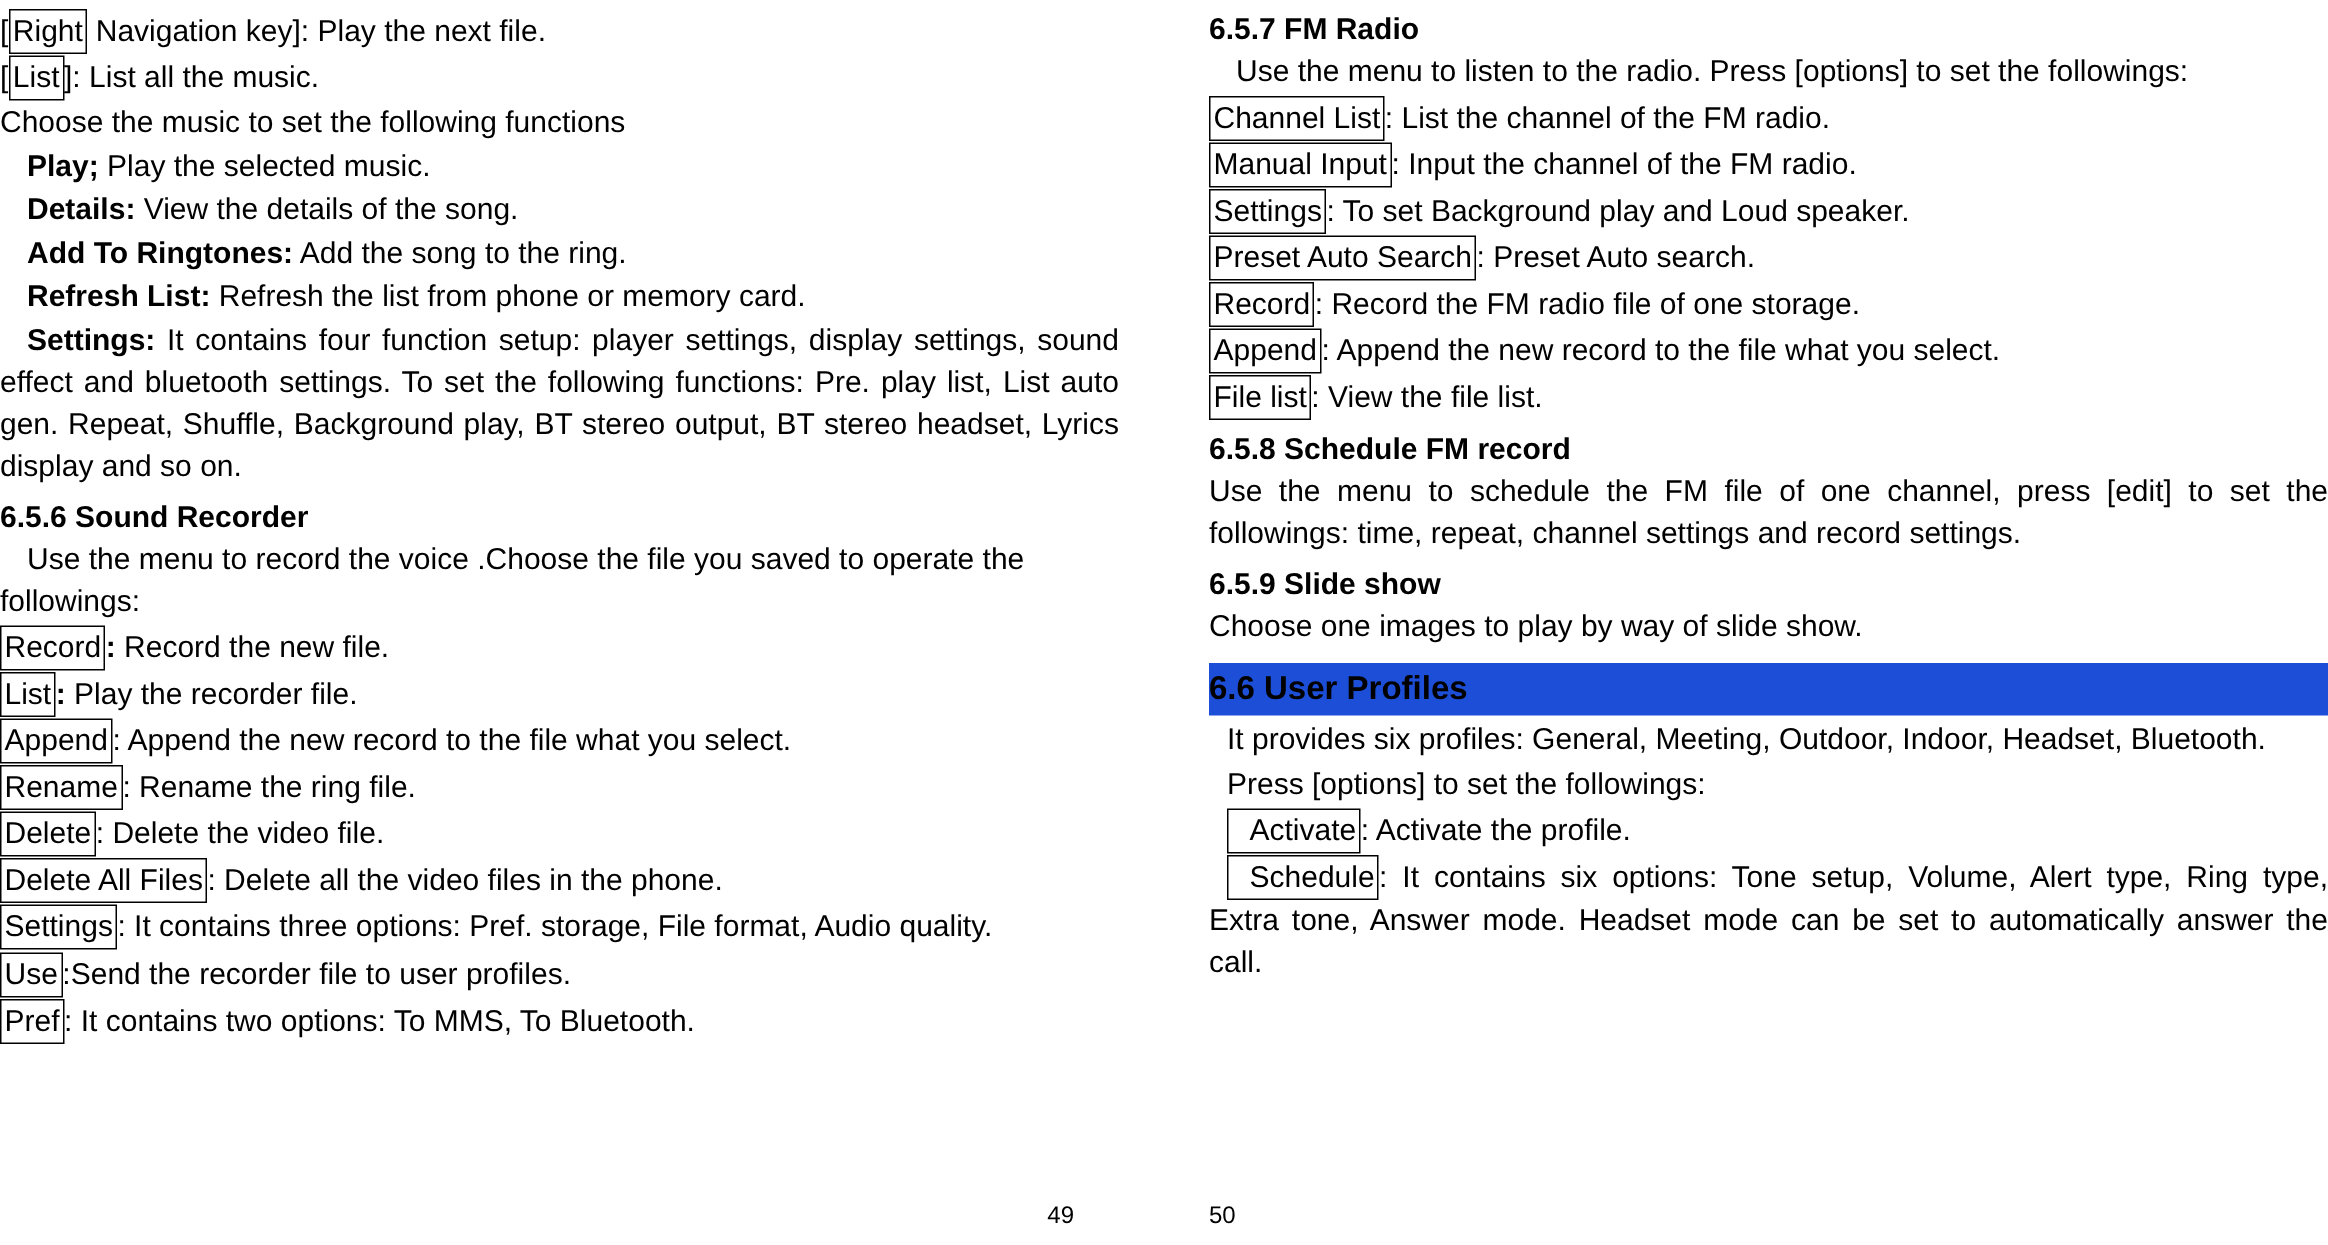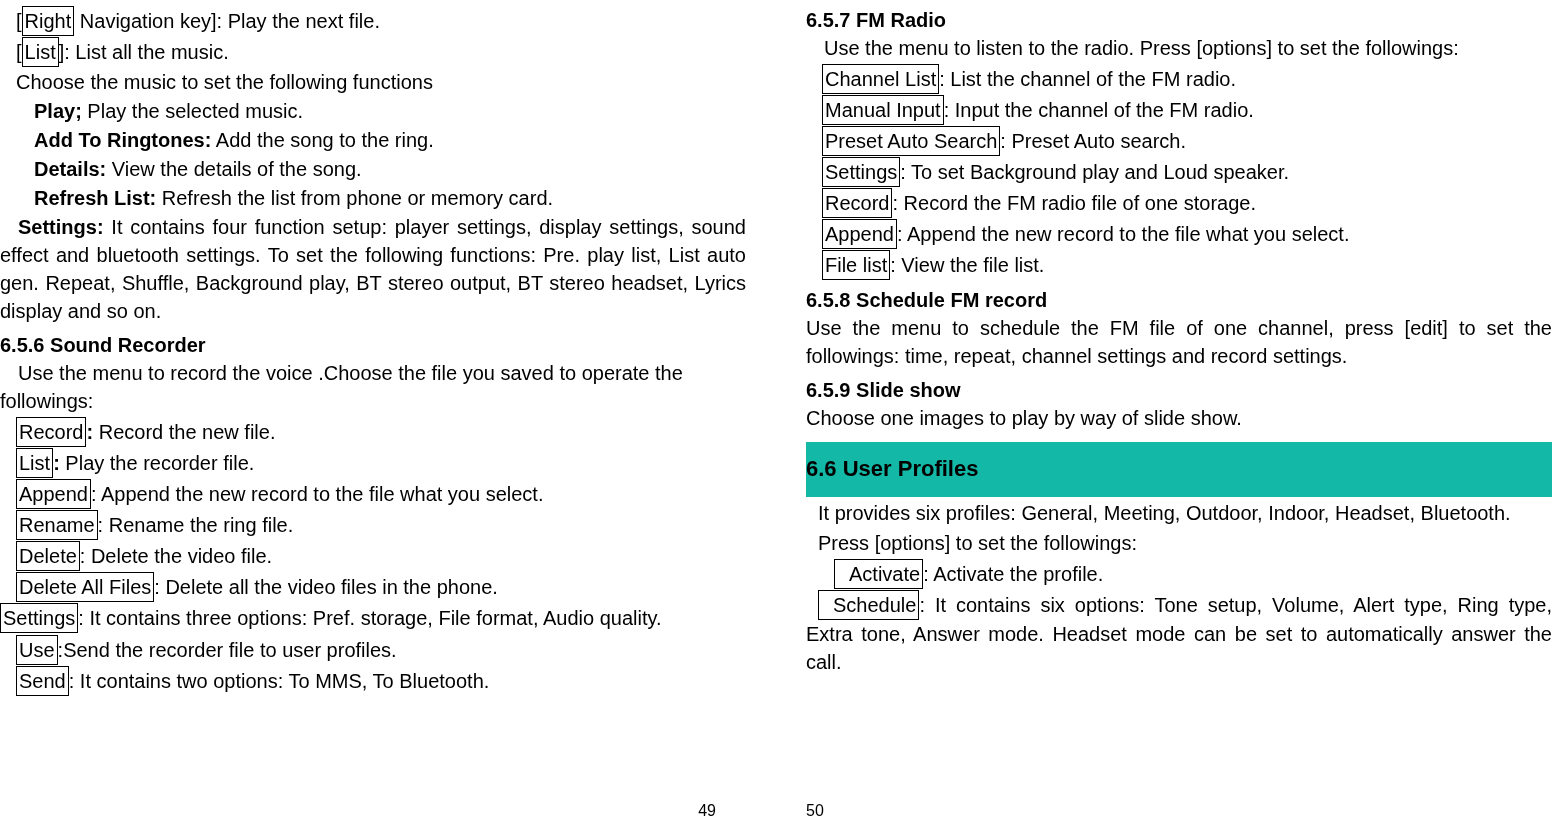--- a/index.html
+++ b/index.html
@@ -40,64 +40,63 @@
     }
     .boxed {
       border: 1px solid #000;
       padding: 0 2px;
       display: inline-block;
     }
     .heading-bold {
       font-weight: bold;
     }
     .section-header {
-      background: #14b8a6;
+      background: #1d4ed8;
       font-weight: bold;
       font-size: 22px;
-      padding: 12px 0;
+      padding: 2px 0;
       margin-top: 10px;
       margin-bottom: 2px;
     }
     .subheading {
       font-weight: bold;
       margin-top: 6px;
     }
     .para {
       margin-bottom: 2px;
     }
     .indent {
       text-indent: 18px;
     }
     .justify {
       text-align: justify;
     }
     .line {
       margin-bottom: 1px;
-      padding-left: 16px;
     }
   </style>
 </head>
 <body>
 
 <div class="page page-left">
   <div class="line">
     <span>[</span><span class="boxed">Right</span><span> Navigation key]: Play the next file.</span>
   </div>
   <div class="line">
     <span>[</span><span class="boxed">List</span><span>]: List all the music.</span>
   </div>
   <div class="line">Choose the music to set the following functions</div>
   <div class="line indent">
     <span class="heading-bold">Play;</span><span> Play the selected music.</span>
   </div>
   <div class="line indent">
-    <span class="heading-bold">Add To Ringtones:</span><span> Add the song to the ring.</span>
+    <span class="heading-bold">Details:</span><span> View the details of the song.</span>
   </div>
   <div class="line indent">
-    <span class="heading-bold">Details:</span><span> View the details of the song.</span>
+    <span class="heading-bold">Add To Ringtones:</span><span> Add the song to the ring.</span>
   </div>
   <div class="line indent">
     <span class="heading-bold">Refresh List:</span><span> Refresh the list from phone or memory card.</span>
   </div>
   <div class="para justify" style="text-indent:18px">
     <span class="heading-bold">Settings:</span><span> It contains four function setup: player settings, display settings, sound effect and bluetooth settings. To set the following functions: Pre. play list, List auto gen. Repeat, Shuffle, Background play, BT stereo output, BT stereo headset, Lyrics display and so on.</span>
   </div>
   <div class="subheading">6.5.6 Sound Recorder</div>
   <div class="para" style="text-indent:18px">Use the menu to record the voice .Choose the file you saved to operate the followings:</div>
   <div class="line">
@@ -118,39 +117,39 @@
   <div class="line">
     <span class="boxed">Delete All Files</span><span>: Delete all the video files in the phone.</span>
   </div>
   <div class="para justify">
     <span class="boxed">Settings</span><span>: It contains three options: Pref. storage, File format, Audio quality.</span>
   </div>
   <div class="line">
     <span class="boxed">Use</span><span>:Send the recorder file to user profiles.</span>
   </div>
   <div class="line">
-    <span class="boxed">Send</span><span>: It contains two options: To MMS, To Bluetooth.</span>
+    <span class="boxed">Pref</span><span>: It contains two options: To MMS, To Bluetooth.</span>
   </div>
   <div class="page-num">49</div>
 </div>
 
 <div class="page page-right">
   <div class="subheading" style="margin-top:0">6.5.7 FM Radio</div>
   <div class="para justify" style="text-indent:18px">Use the menu to listen to the radio. Press [options] to set the followings:</div>
   <div class="line">
     <span class="boxed">Channel List</span><span>: List the channel of the FM radio.</span>
   </div>
   <div class="line">
     <span class="boxed">Manual Input</span><span>: Input the channel of the FM radio.</span>
   </div>
   <div class="line">
-    <span class="boxed">Preset Auto Search</span><span>: Preset Auto search.</span>
+    <span class="boxed">Settings</span><span>: To set Background play and Loud speaker.</span>
   </div>
   <div class="line">
-    <span class="boxed">Settings</span><span>: To set Background play and Loud speaker.</span>
+    <span class="boxed">Preset Auto Search</span><span>: Preset Auto search.</span>
   </div>
   <div class="line">
     <span class="boxed">Record</span><span>: Record the FM radio file of one storage.</span>
   </div>
   <div class="line">
     <span class="boxed">Append</span><span>: Append the new record to the file what you select.</span>
   </div>
   <div class="line">
     <span class="boxed">File list</span><span>: View the file list.</span>
   </div>

